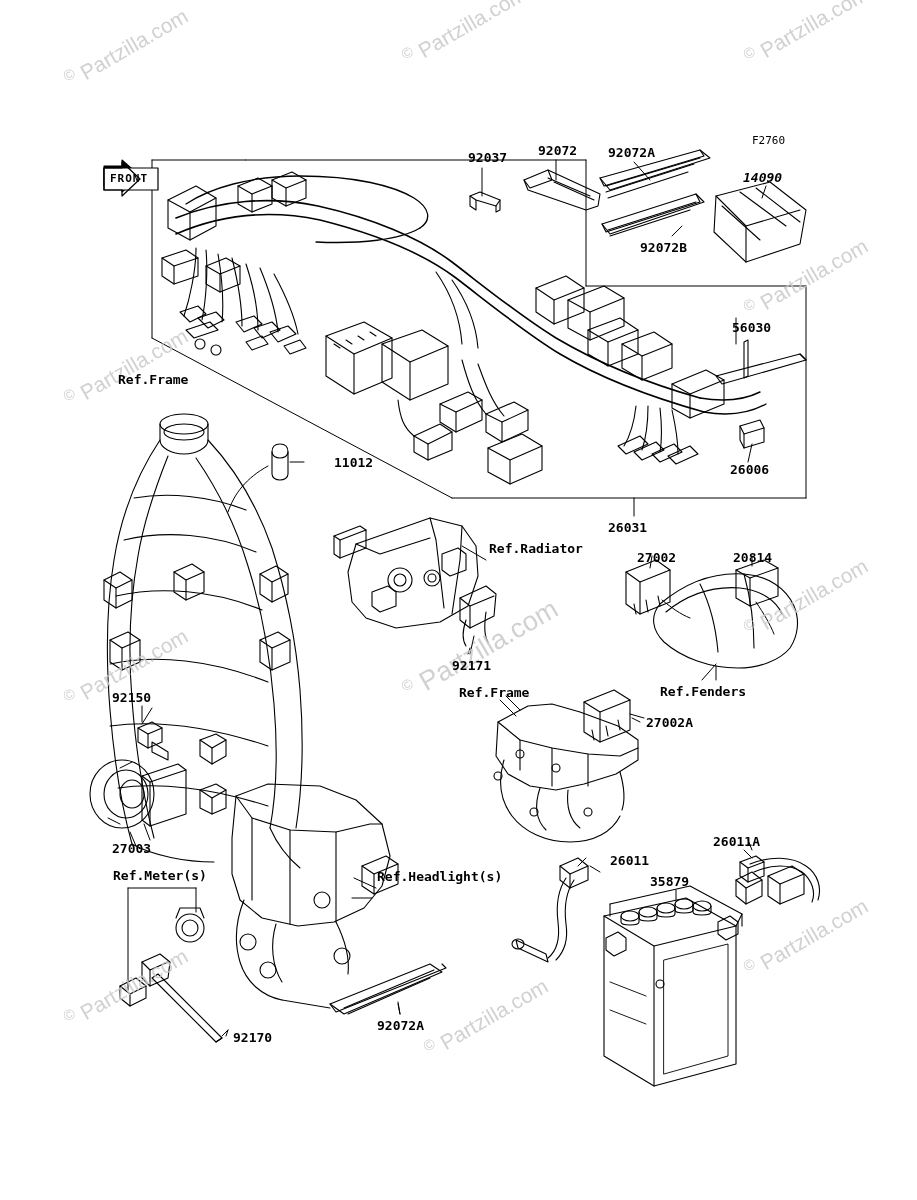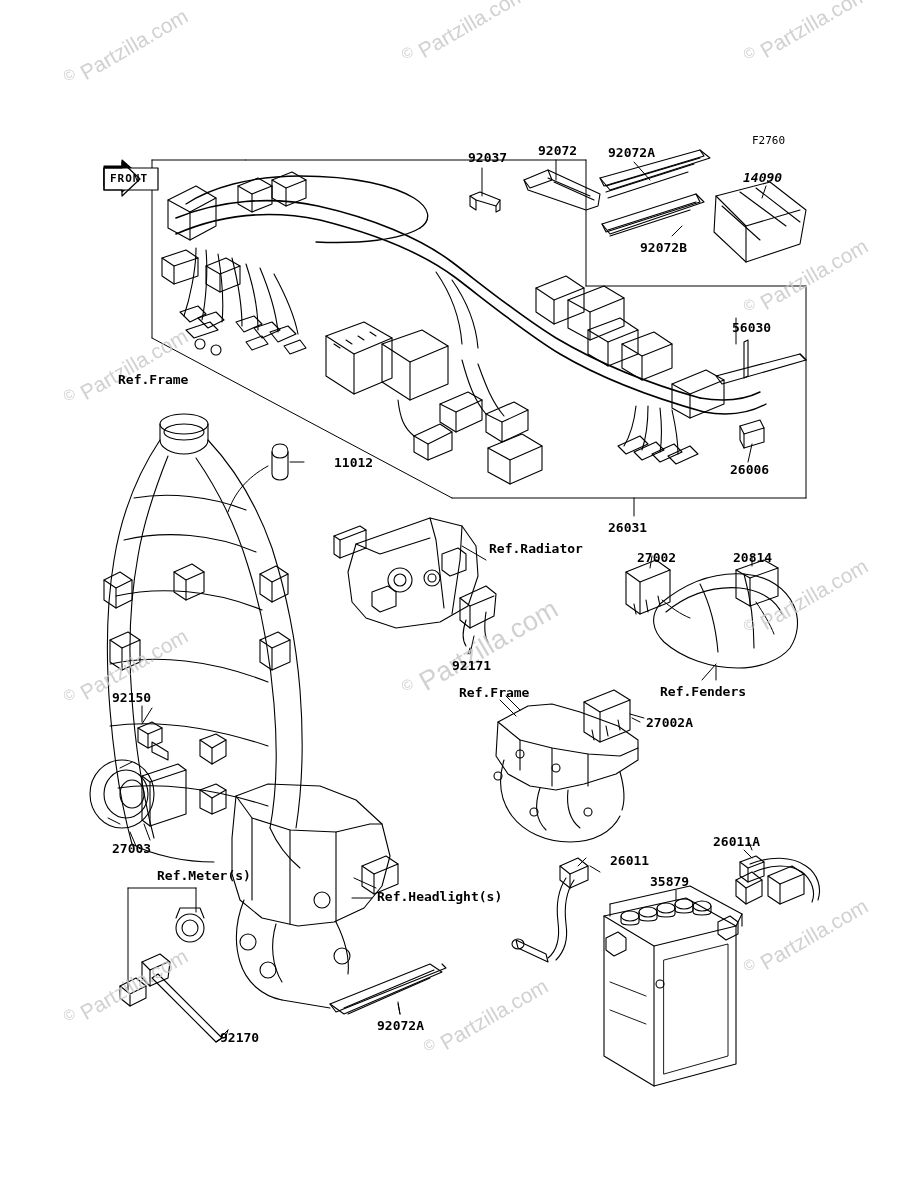--- a/index.html
+++ b/index.html
@@ -467,21 +467,21 @@
   <div class="lbl" style="left:310px; top:455px;margin-left:24px;">11012</div>
   <div class="lbl" style="left:489px; top:541px;">Ref.Radiator</div>
   <div class="lbl" style="left:637px; top:550px;">27002</div>
   <div class="lbl" style="left:733px; top:550px;">20814</div>
   <div class="lbl" style="left:452px; top:658px;">92171</div>
   <div class="lbl" style="left:660px; top:684px;">Ref.Fenders</div>
   <div class="lbl" style="left:459px; top:685px;">Ref.Frame</div>
   <div class="lbl" style="left:646px; top:715px;">27002A</div>
   <div class="lbl" style="left:112px; top:690px;">92150</div>
   <div class="lbl" style="left:112px; top:841px;">27003</div>
-  <div class="lbl" style="left:113px; top:868px;margin-left:44px;">Ref.Meter(s)</div>
-  <div class="lbl" style="left:377px; top:889px;">Ref.Headlight(s)</div>
+  <div class="lbl" style="left:113px; top:868px;">Ref.Meter(s)</div>
+  <div class="lbl" style="left:377px; top:869px;">Ref.Headlight(s)</div>
   <div class="lbl" style="left:713px; top:834px;">26011A</div>
   <div class="lbl" style="left:574px; top:853px;margin-left:36px;">26011</div>
   <div class="lbl" style="left:650px; top:874px;">35879</div>
-  <div class="lbl" style="left:220px; top:1030px;text-align:center;">92170</div>
+  <div class="lbl" style="left:233px; top:1030px;text-align:center;">92170</div>
   <div class="lbl" style="left:377px; top:1018px;">92072A</div>
 
 </div>
 
 </body></html>

